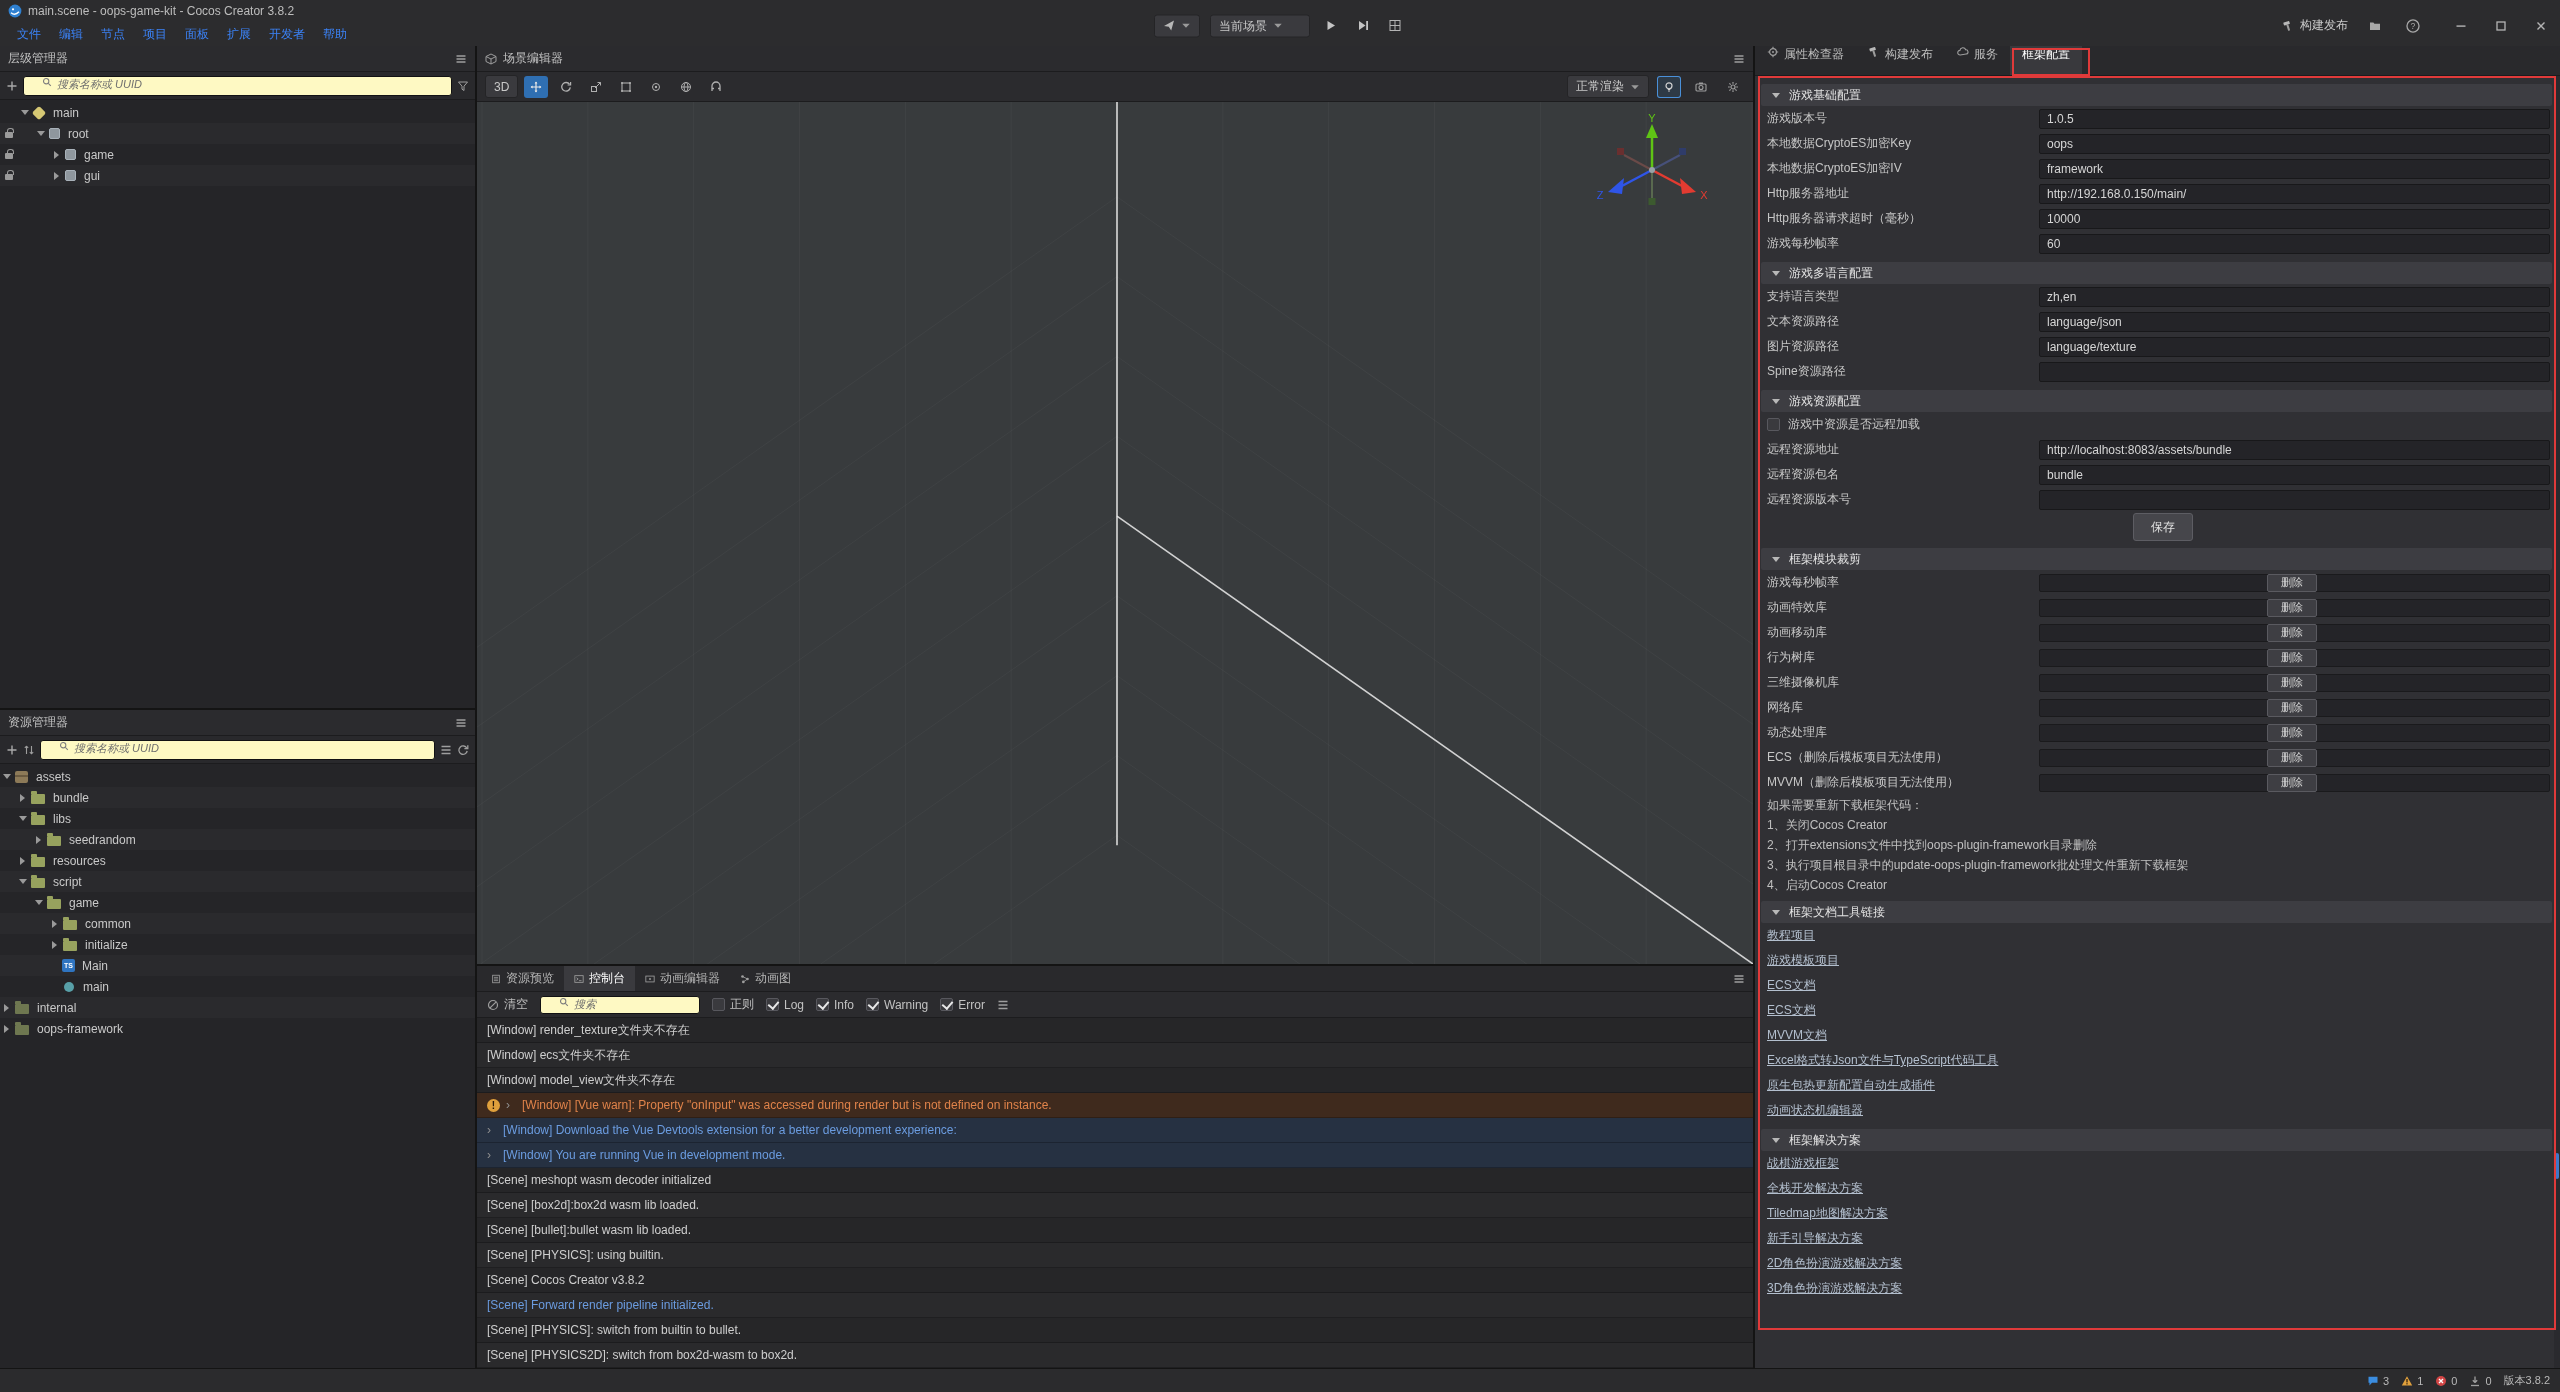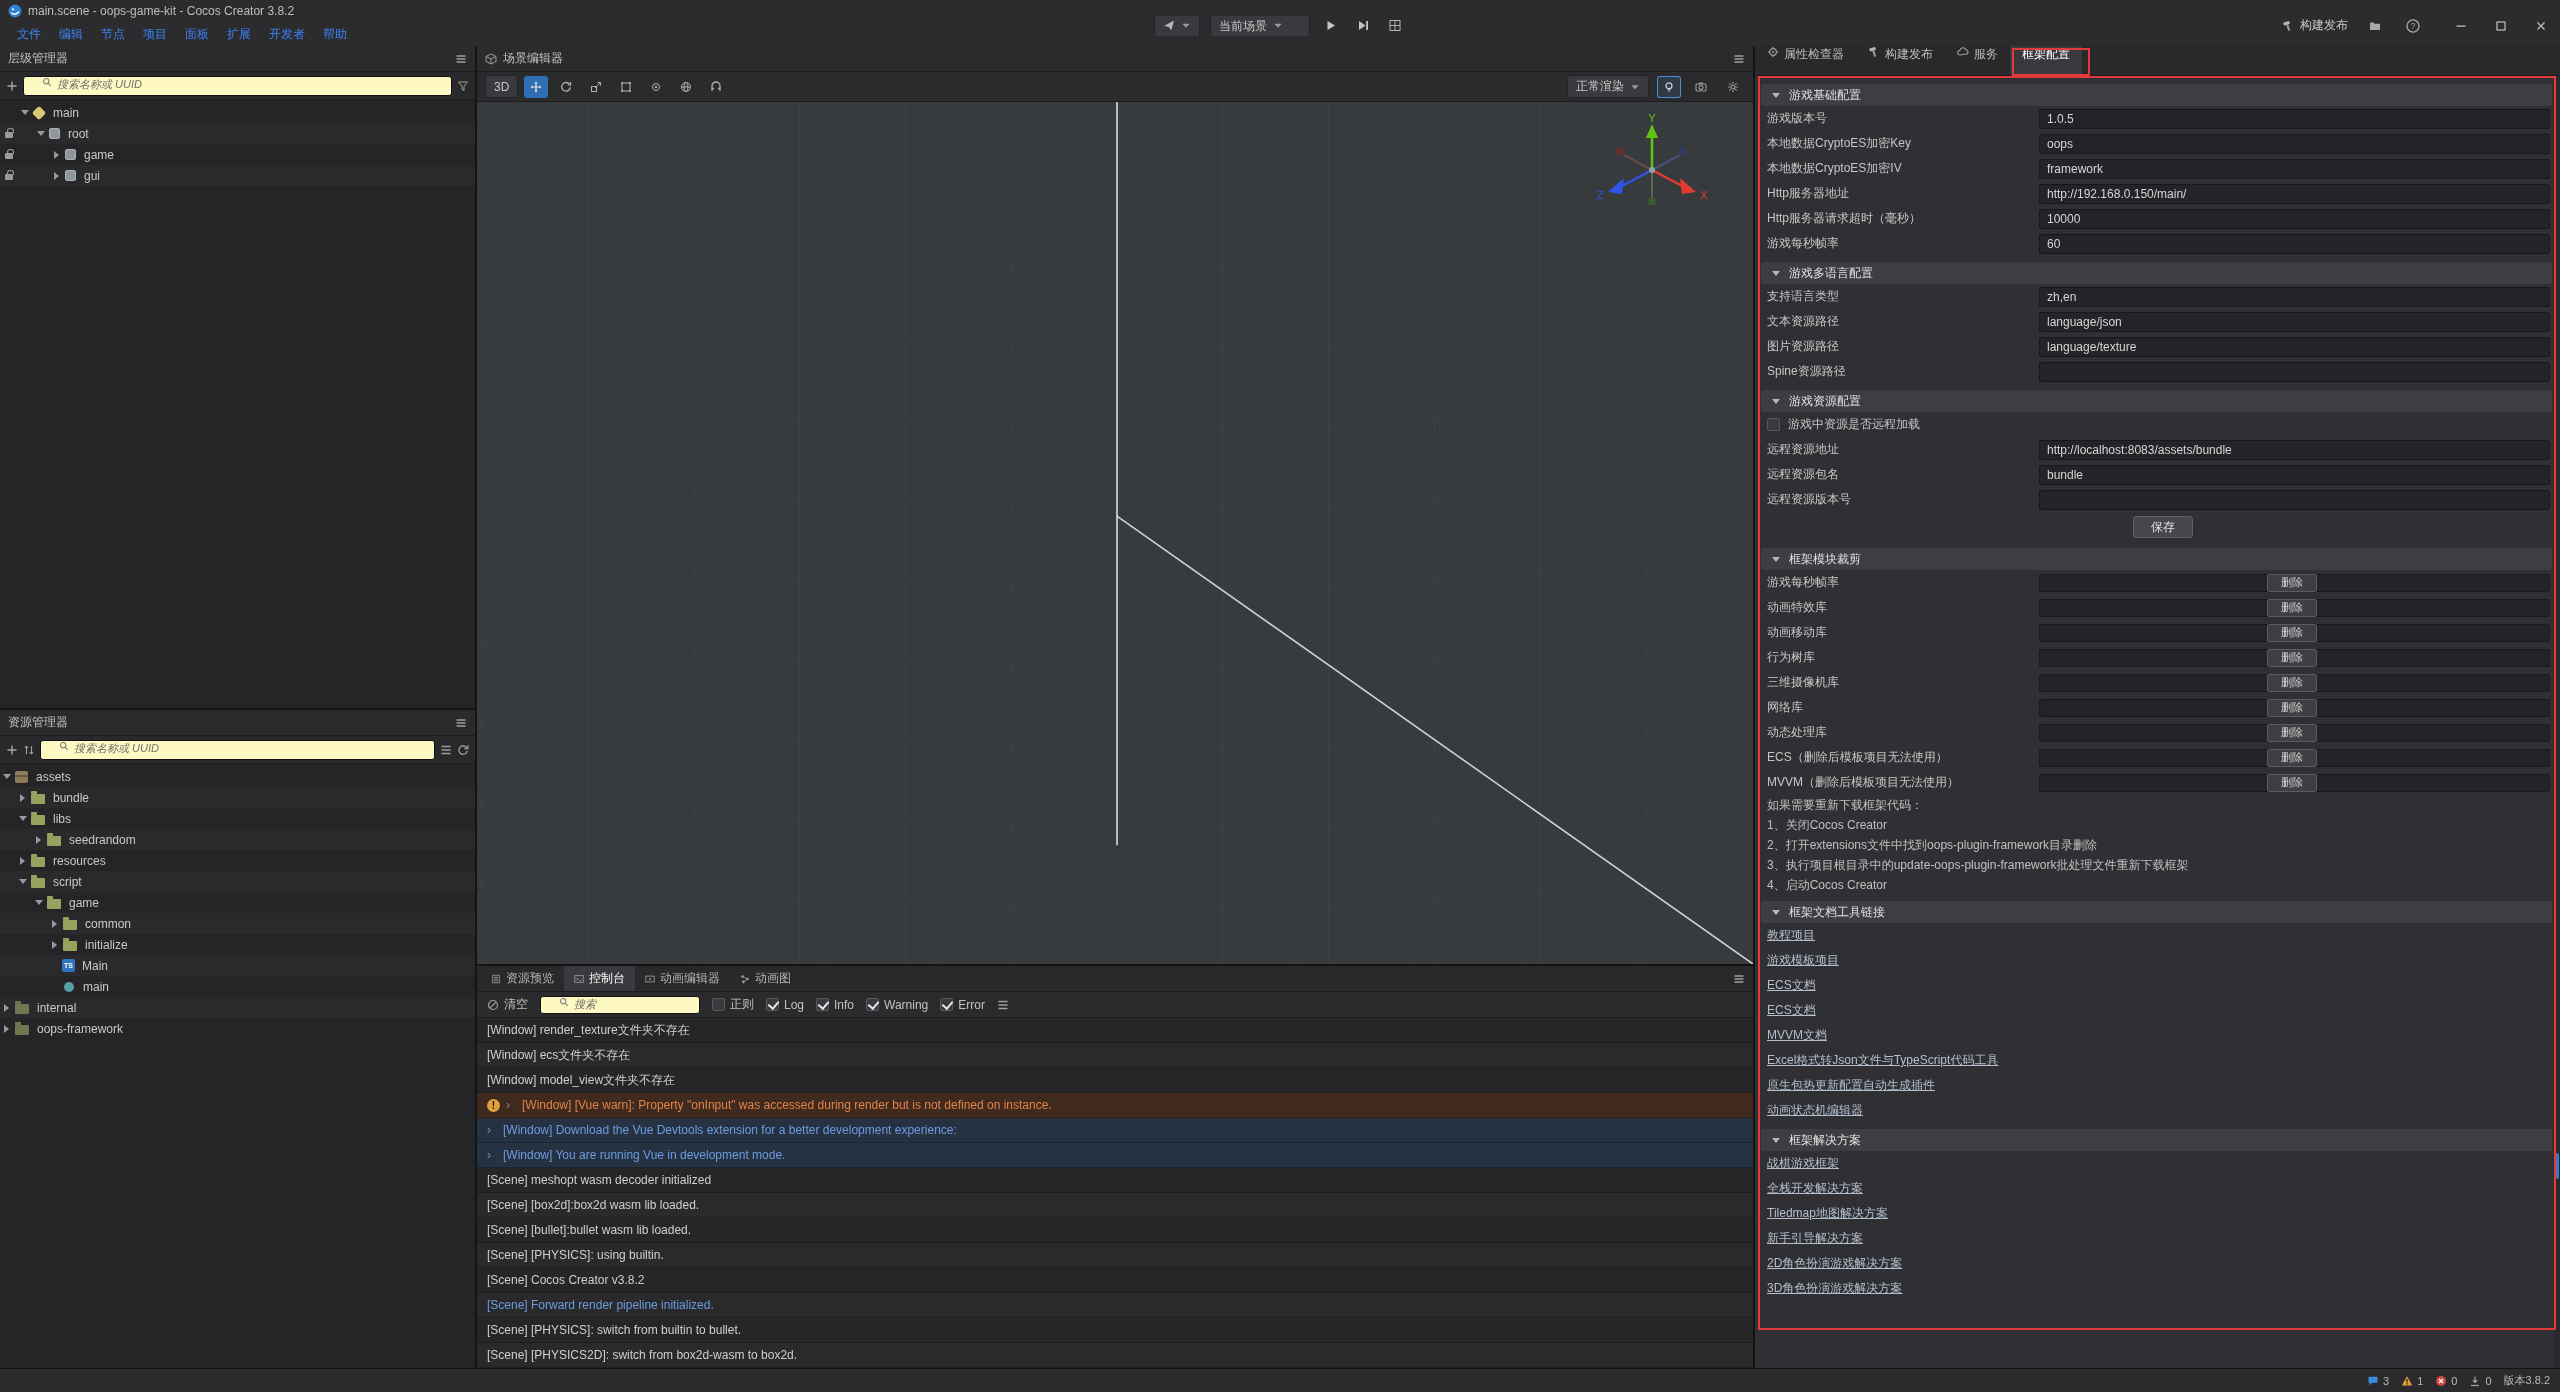--- a/index.html
+++ b/index.html
@@ -108,21 +108,21 @@
   .prop-label{width:272px;flex-shrink:0;color:#c6c6c6;white-space:nowrap;overflow:hidden;}
   .prop-label.cb{display:flex;align-items:center;gap:8px;}
   .prop-value{flex:1;padding-right:2px;min-width:0;}
   .text-input{height:20px;background:#242428;border:1px solid #18181a;border-radius:2px;display:flex;align-items:center;padding:0 7px;color:#d6d6d6;white-space:nowrap;overflow:hidden;}
   .module-strip{flex:1;position:relative;height:18px;background:#242428;border:1px solid #1a1a1c;border-radius:2px;margin-right:2px;}
   .delete-btn{position:absolute;right:232px;top:50%;transform:translateY(-50%);height:18px;padding:0 13px;background:#3e3e43;border:1px solid #5a5a60;border-radius:2px;font-size:11px;color:#d8d8d8;display:flex;align-items:center;cursor:pointer;}
   .note-line{height:20px;line-height:20px;color:#c0c0c0;padding-left:6px;white-space:nowrap;overflow:hidden;}
   .link-row{height:25px;display:flex;align-items:center;padding-left:6px;}
   .link{color:#b3bfce;text-decoration:underline;cursor:pointer;white-space:nowrap;}
   .save-row{height:30px;display:flex;align-items:center;padding-left:372px;}
-  .save-btn{height:22px;padding:0 17px;background:#46464b;border:1px solid #5d5d63;border-radius:3px;color:#e2e2e2;display:flex;align-items:center;cursor:pointer;}
+  .save-btn{height:28px;padding:0 17px;background:#46464b;border:1px solid #5d5d63;border-radius:3px;color:#e2e2e2;display:flex;align-items:center;cursor:pointer;}
   .inspector-scroll-track{position:absolute;right:0;top:30px;bottom:0;width:6px;background:#2a2a2e;}
   .inspector-scroll-thumb{position:absolute;right:1px;top:1077px;width:4px;height:26px;background:#3e78c8;border-radius:2px;}
 
   
   .statusbar{position:absolute;left:0;right:0;bottom:0;height:24px;background:#2b2b2d;border-top:1px solid #141414;display:flex;align-items:center;justify-content:flex-end;gap:12px;padding:0 10px;font-size:11px;color:#b8b8b8;}
   .status-item{display:flex;align-items:center;gap:4px;}
 
   
   .svg-icon{display:inline-flex;width:12px;height:12px;align-items:center;justify-content:center;flex-shrink:0;}
   .svg-icon svg{width:100%;height:100%;}

